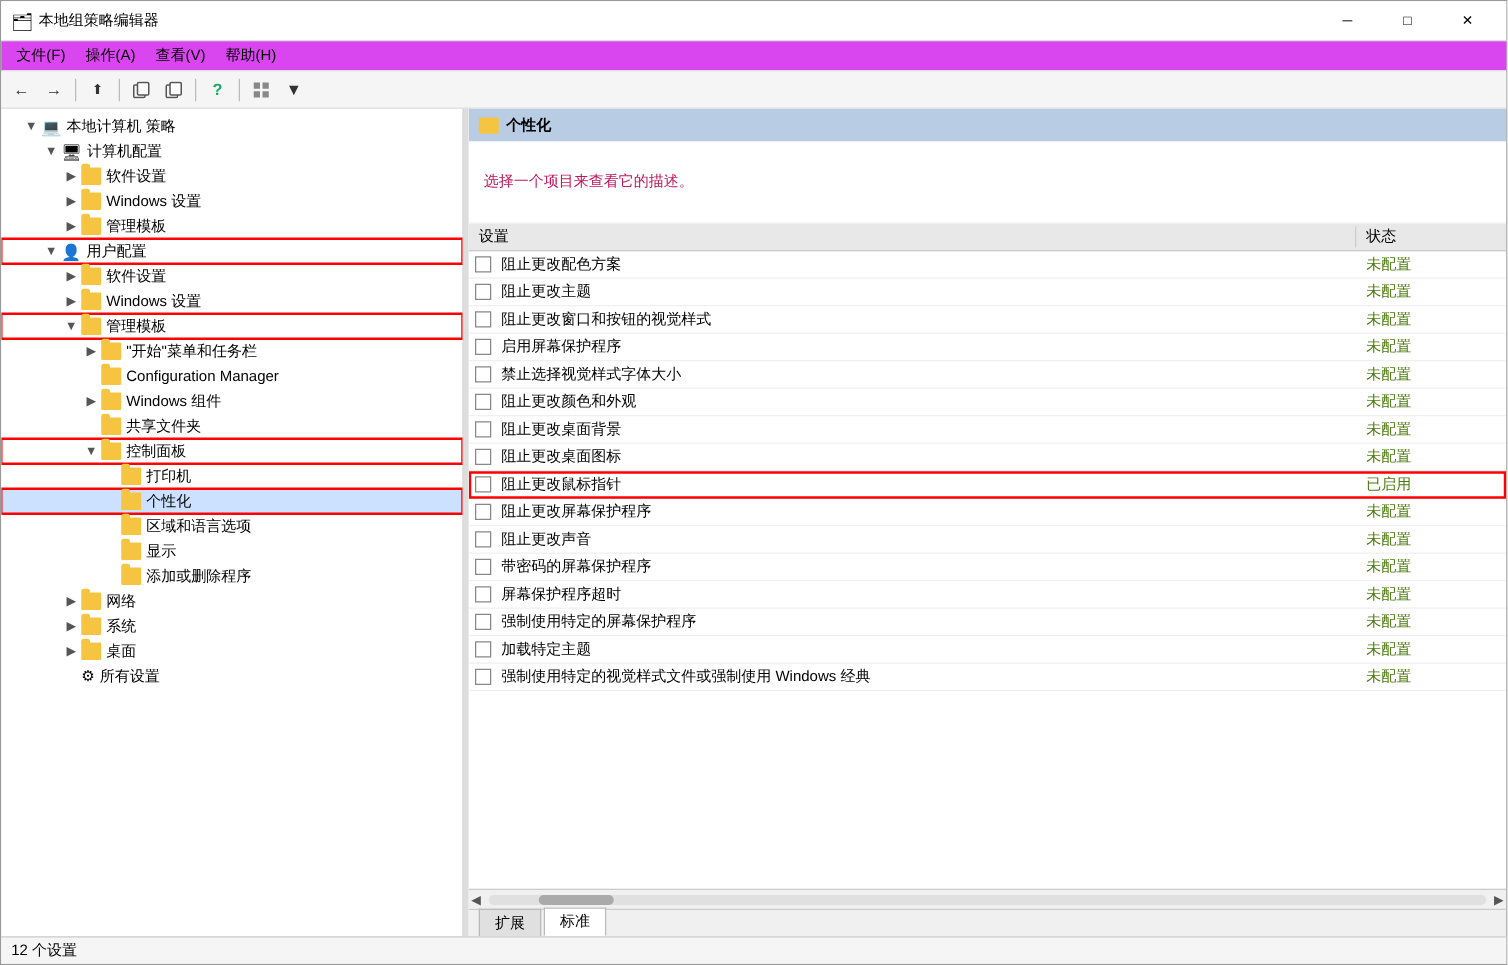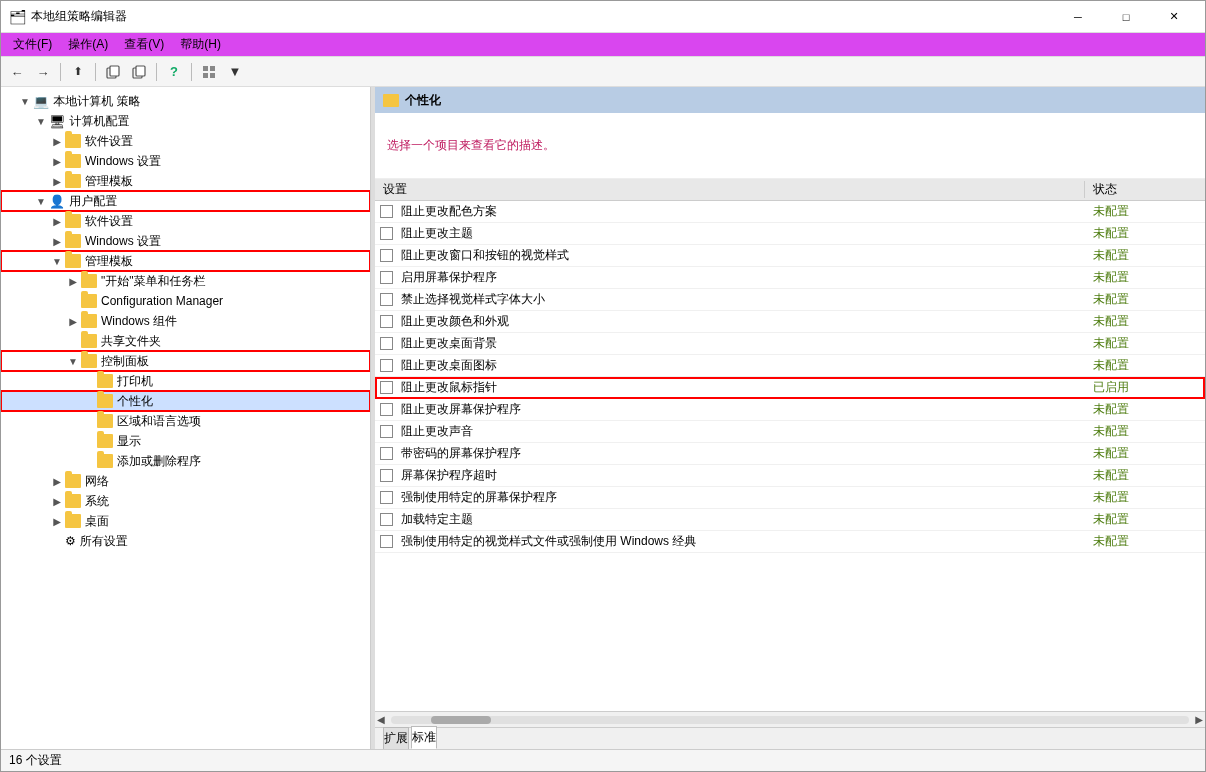--- a/index.html
+++ b/index.html
@@ -288,21 +288,21 @@
     
     .tab-bar {
       height: 22px;
       display: flex;
       align-items: flex-end;
       padding: 0 0 0 8px;
       background: #f0f0f0;
       border-top: 1px solid #ccc;
     }
     .tab {
-      padding: 2px 0;
+      padding: 2px 12px;
       font-size: 12px;
       background: #e0e0e0;
       border: 1px solid #bbb;
       border-bottom: none;
       cursor: pointer;
       margin-right: 2px;
     }
     .tab.active {
       background: #fff;
       border-bottom: 1px solid #fff;
@@ -750,15 +750,15 @@
       </div>
 
       <div class="tab-bar">
         <div class="tab">扩展</div>
         <div class="tab active">标准</div>
       </div>
     </div>
   </div>
 
   <div class="status-bar">
-    <span>16 个设置</span>
+    <span>12 个设置</span>
   </div>
 </div>
 
 </body></html>

